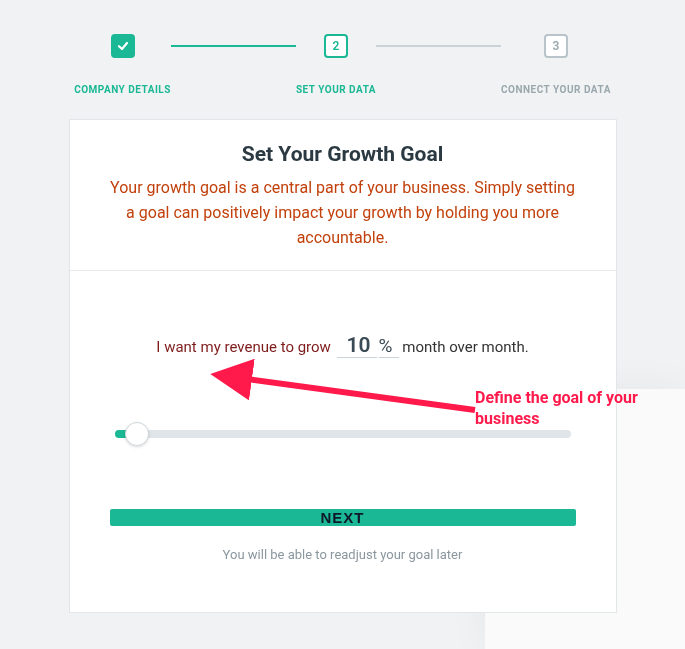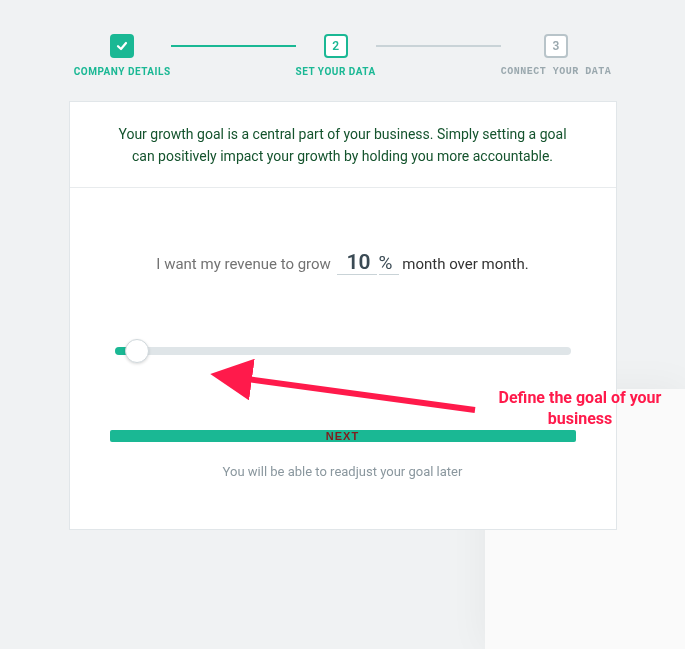--- a/index.html
+++ b/index.html
@@ -55,29 +55,29 @@
       background: white;
       border: 2px solid #1ab894;
       color: #1ab894;
     }
     .step3 .step-box {
       background: white;
       border: 2px solid #b8c4c9;
       color: #9aa8ae;
     }
     .step-label {
-      margin-top: 8px;
+      margin-top: 26px;
       font-size: 10px;
       font-weight: 700;
       letter-spacing: 0.5px;
       white-space: nowrap;
     }
     .step1 .step-label { color: #1ab894; }
     .step2 .step-label { color: #1ab894; }
-    .step3 .step-label { color: #9aa8ae; font-family: Liberation Mono, monospace; }
+    .step3 .step-label { color: #9aa8ae; }
     .connector {
       height: 2px;
       width: 125px;
       margin-top: 11px;
     }
     .connector.teal { background: #1ab894; }
     .connector.grey { background: #c9d3d7; }
     .card {
       width: 548px;
       margin: 0 auto;
@@ -90,34 +90,34 @@
       padding: 22px 36px 20px;
       border-bottom: 1px solid #e8ebed;
     }
     .card-title {
       font-size: 21px;
       font-weight: 700;
       color: #2b3a42;
       margin-bottom: 10px;
     }
     .card-sub {
-      font-size: 14px;
-      color: #14532d;
+      font-size: 16px;
+      color: #c2410c;
       line-height: 1.55;
     }
     .card-body {
       padding: 50px 40px 30px;
       text-align: center;
     }
     .goal-line {
       font-size: 15px;
       color: #2b3a42;
       margin-bottom: 60px;
     }
-    .goal-prefix { color: #737373; }
+    .goal-prefix { color: #7f1d1d; }
     .goal-value {
       font-size: 21px;
       font-weight: 600;
       color: #3a4a54;
       display: inline-block;
       border-bottom: 1px solid #c9d3d7;
       padding: 0 6px 0px 10px;
       margin: 12px 2px;
       vertical-align: baseline;
     }
@@ -154,25 +154,25 @@
       width: 24px;
       height: 24px;
       background: white;
       border: 1px solid #d0d8dc;
       border-radius: 50%;
       box-shadow: 0 1px 3px rgba(0,0,0,0.15);
     }
     .next-btn {
       width: 100%;
       background: #1ab894;
-      color: #7f1d1d;
+      color: #0f172a;
       border: none;
       font-weight: 700;
       letter-spacing: 1px;
-      font-size: 11px;
+      font-size: 15px;
       cursor: pointer;
       border-radius: 2px;
     }
     .footnote {
       text-align: center;
       color: #8a979e;
       font-size: 13px;
       margin-top: 20px;
       margin-bottom: 20px;
     }
@@ -187,21 +187,20 @@
       position: absolute;
       left: 475px;
       top: 388px;
       color: #ff1a4b;
       font-size: 16px;
       font-weight: 700;
       line-height: 1.3;
       text-shadow: 0 0 2px rgba(255,255,255,0.9);
       z-index: 11;
       pointer-events: none;
-      text-align: center;
     }
   </style>
 </head>
 <body>
 
 <div class="bg-shape"></div>
 
 <div class="stepper">
   <div class="step step1">
     <div class="step-box">
@@ -218,20 +217,21 @@
   </div>
   <div class="connector grey"></div>
   <div class="step step3">
     <div class="step-box">3</div>
     <div class="step-label">CONNECT YOUR DATA</div>
   </div>
 </div>
 
 <div class="card">
   <div class="card-header">
+    <div class="card-title">Set Your Growth Goal</div>
     <div class="card-sub">Your growth goal is a central part of your business. Simply setting a goal can positively impact your growth by holding you more accountable.</div>
   </div>
   <div class="card-body">
     <div class="goal-line">
       <span class="goal-prefix">I want my revenue to grow</span>
       <span class="goal-value">10</span><span class="goal-pct">%</span>
       <span class="goal-suffix">month over month.</span>
     </div>
     <div class="slider">
       <div class="slider-fill"></div>

